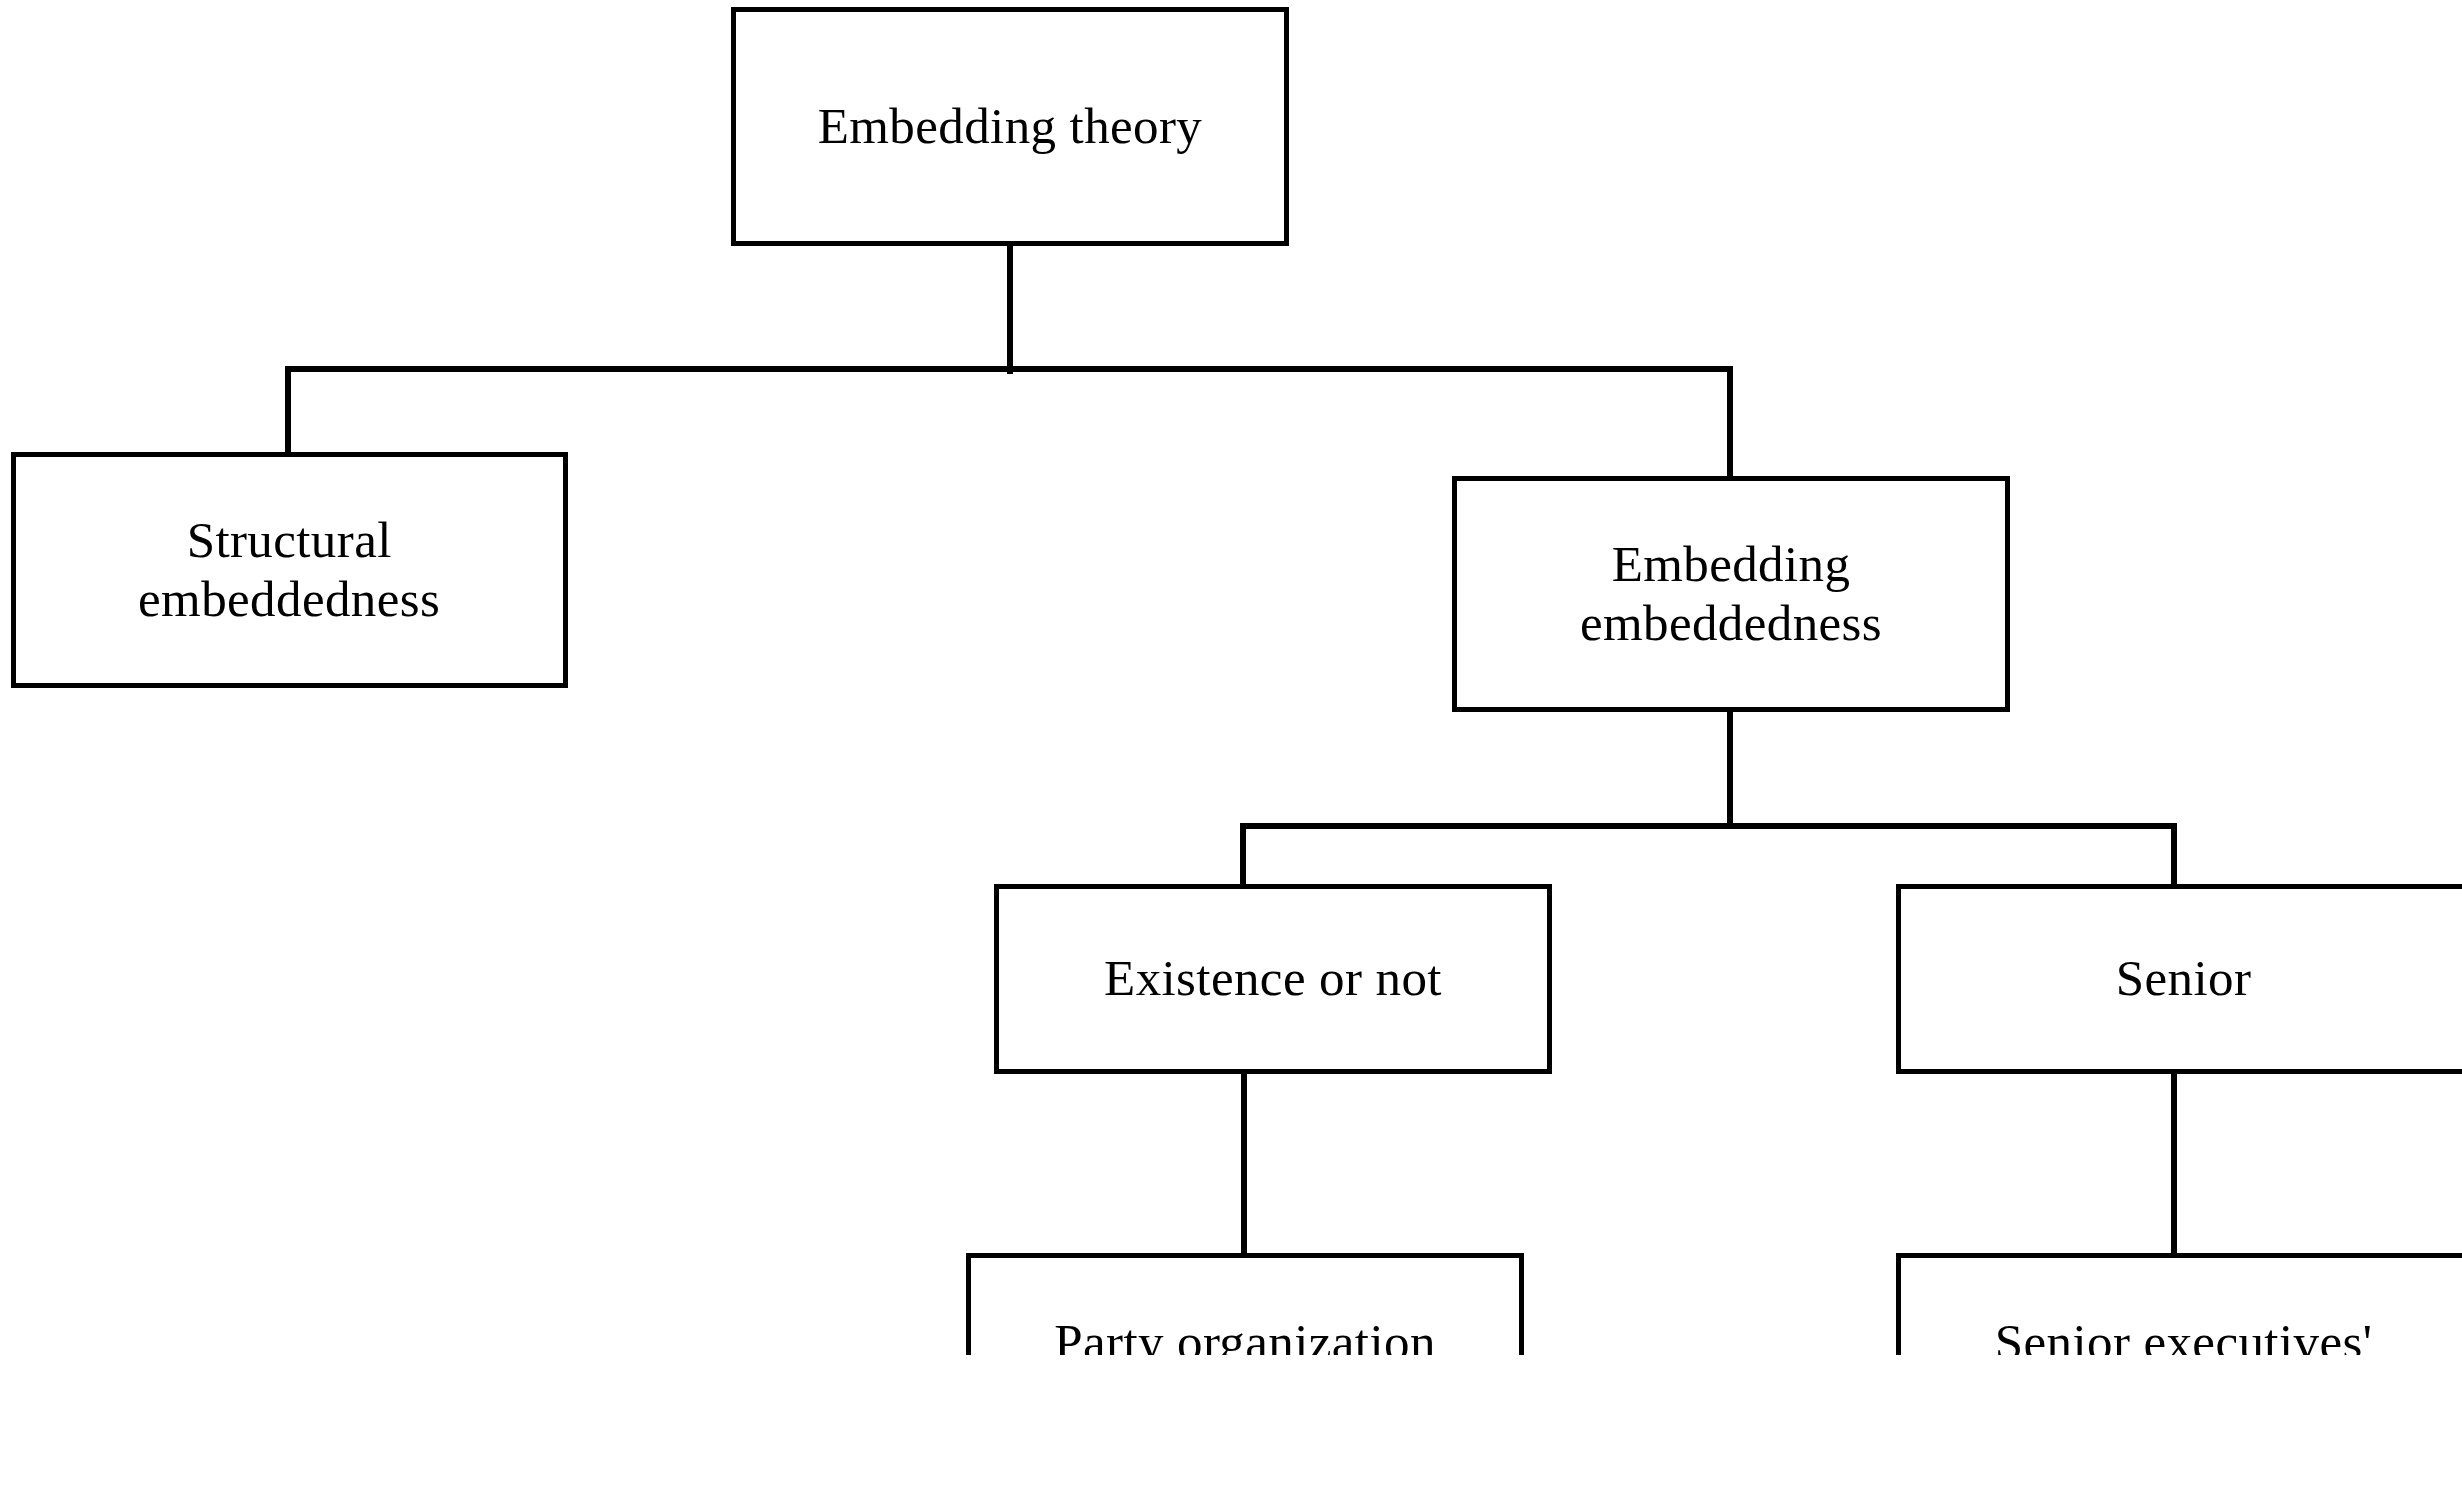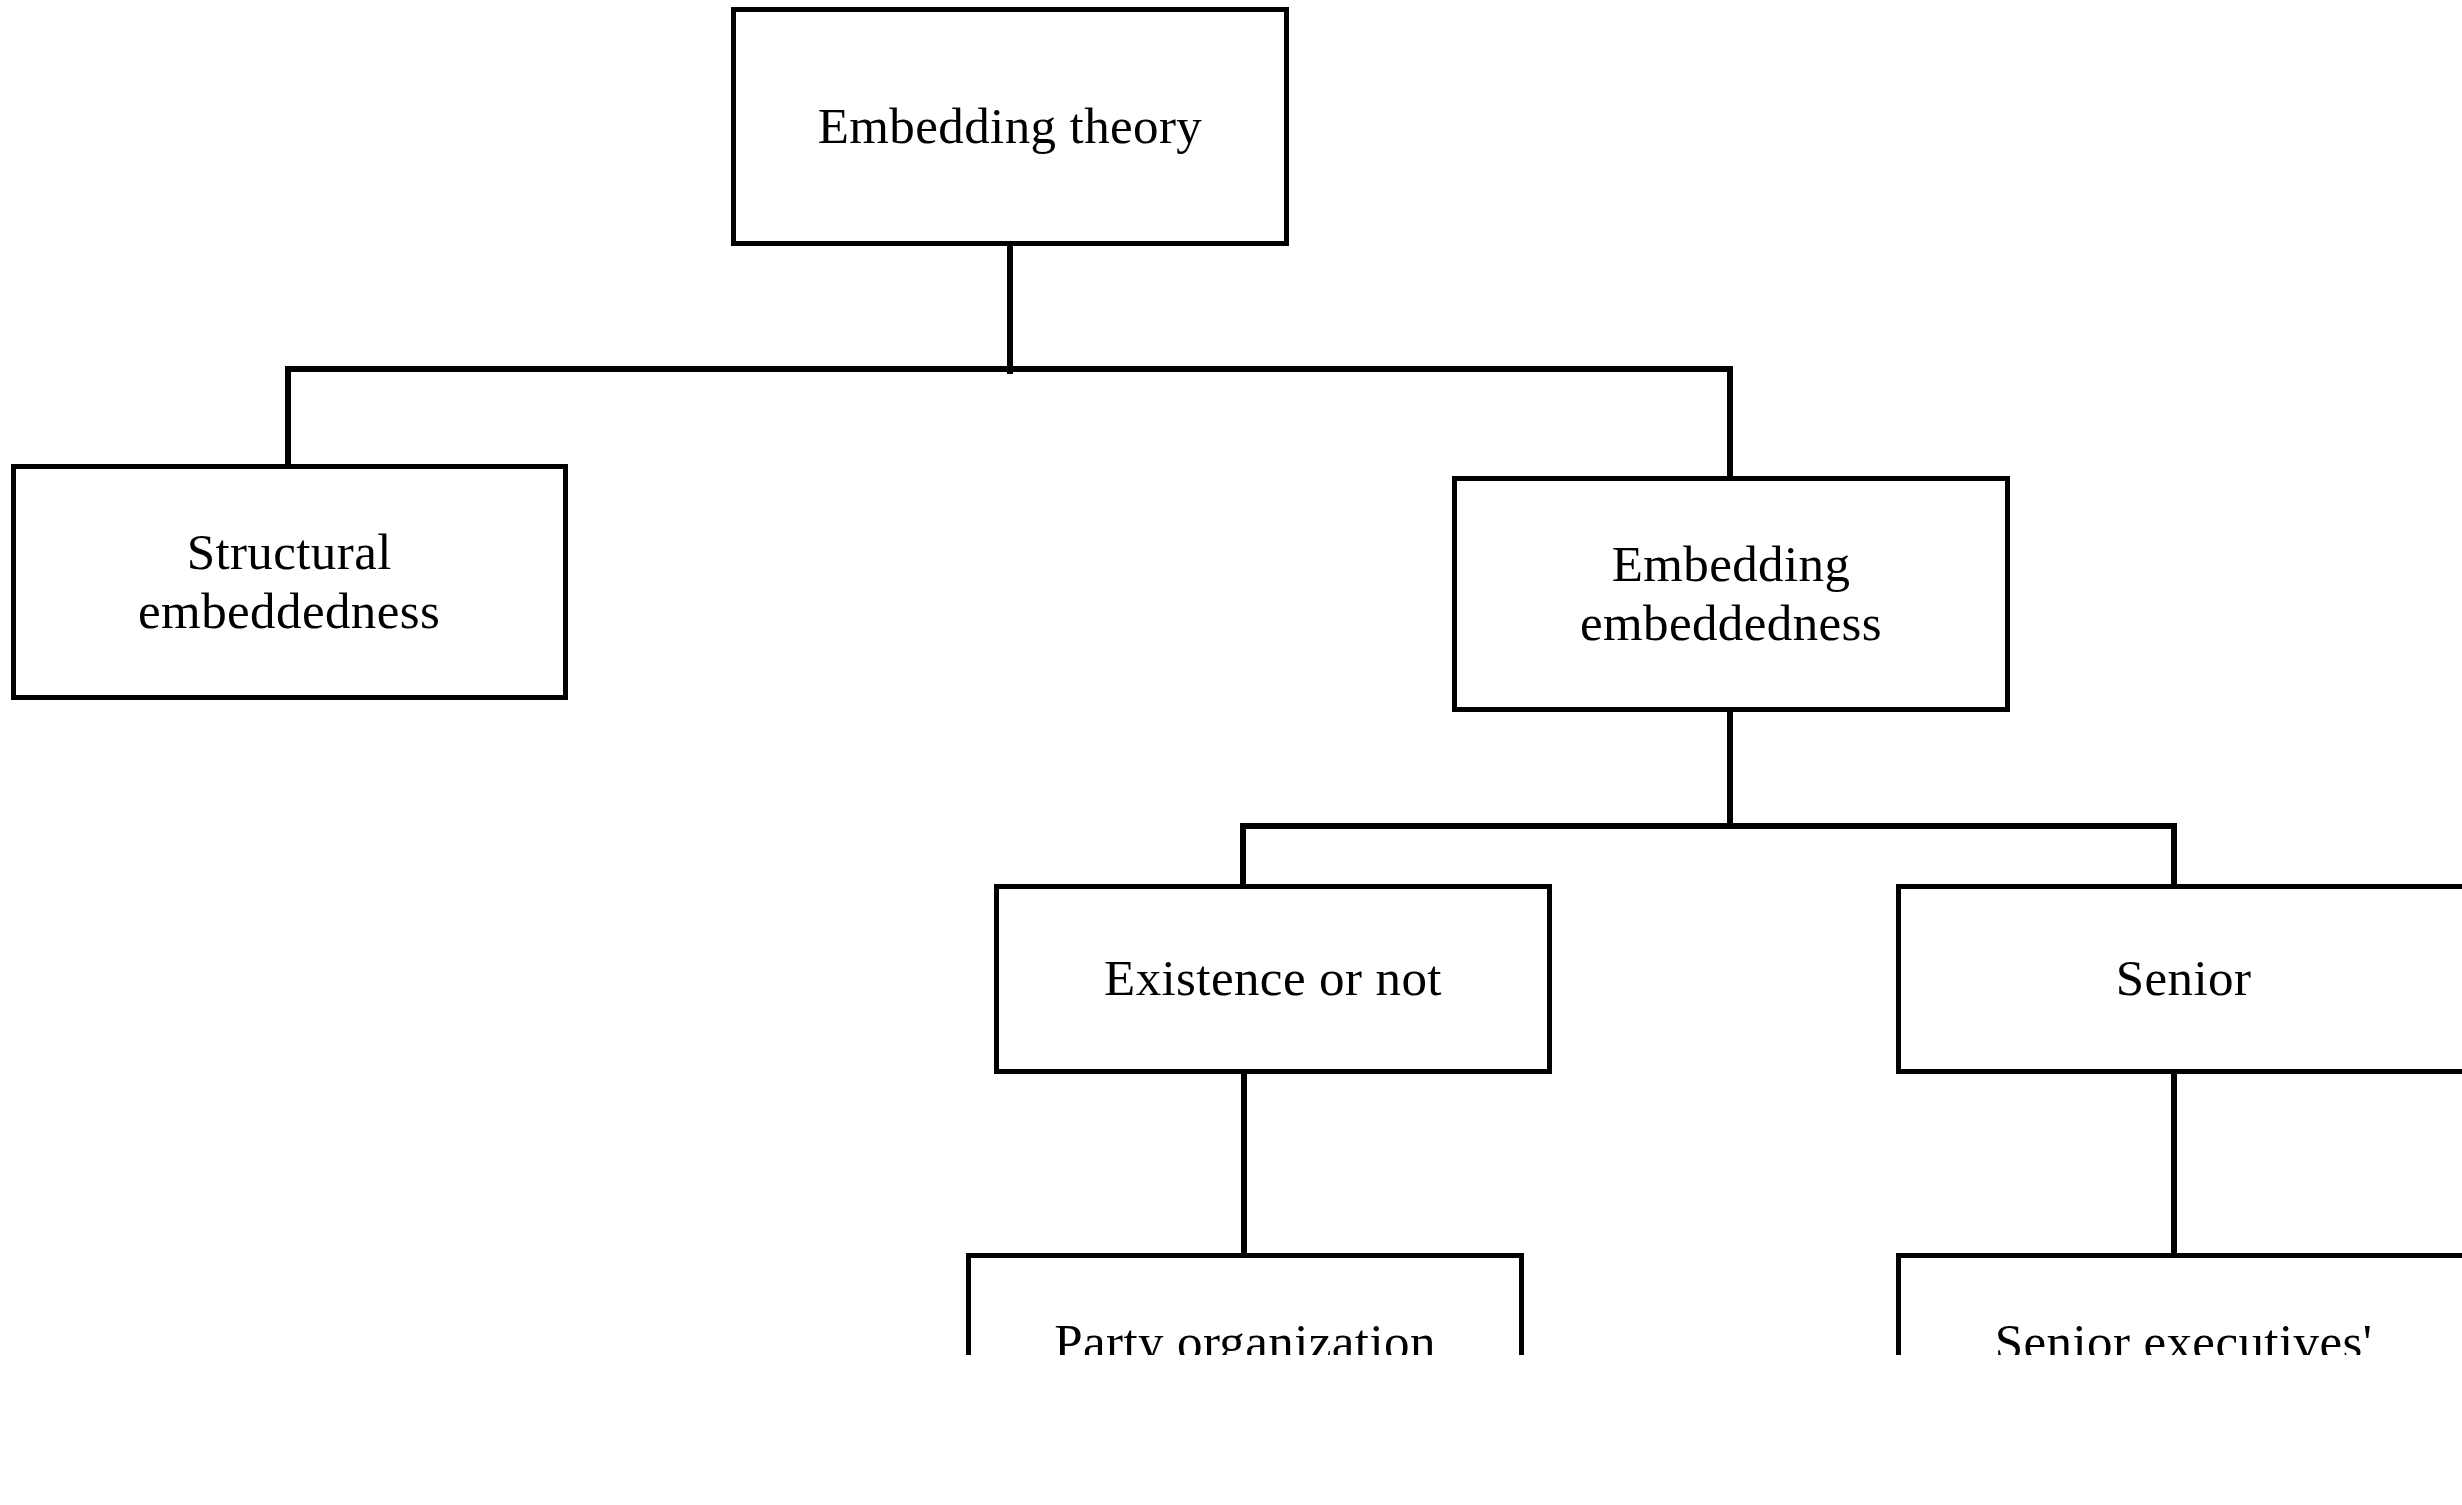--- a/index.html
+++ b/index.html
@@ -33,21 +33,21 @@
     display: block;
     color: #000000;
     font-size: 51px;
     line-height: 1.16;
     letter-spacing: 0.4px;
     white-space: pre-line;
     padding: 0 12.8px;
   }
   
   #node-root            { left: 731px; top:   7px; width:  558px; height: 239px; }
-  #node-structural      { left:   10.7px; top:  464px; width:  557px; height: 236px; }
+  #node-structural      { left:   10.7px; top:  452px; width:  557px; height: 236px; }
   #node-relational      { left: 1452px; top:  476px; width:  558px; height: 236px; }
   #node-existence       { left: 966px; top: 884px; width:  558px; height: 190px; margin-left: 28px; }
   #node-quality         { left: 1896px; top: 884px; width:  575px; height: 190px; }
   #node-party           { left: 966px; top: 1253px; width:  558px; height: 239px; }
   #node-senior          { left: 1896px; top: 1253px; width:  575px; height: 239px; }
 
   
   .conn {
     position: absolute;
     background: #000000;

